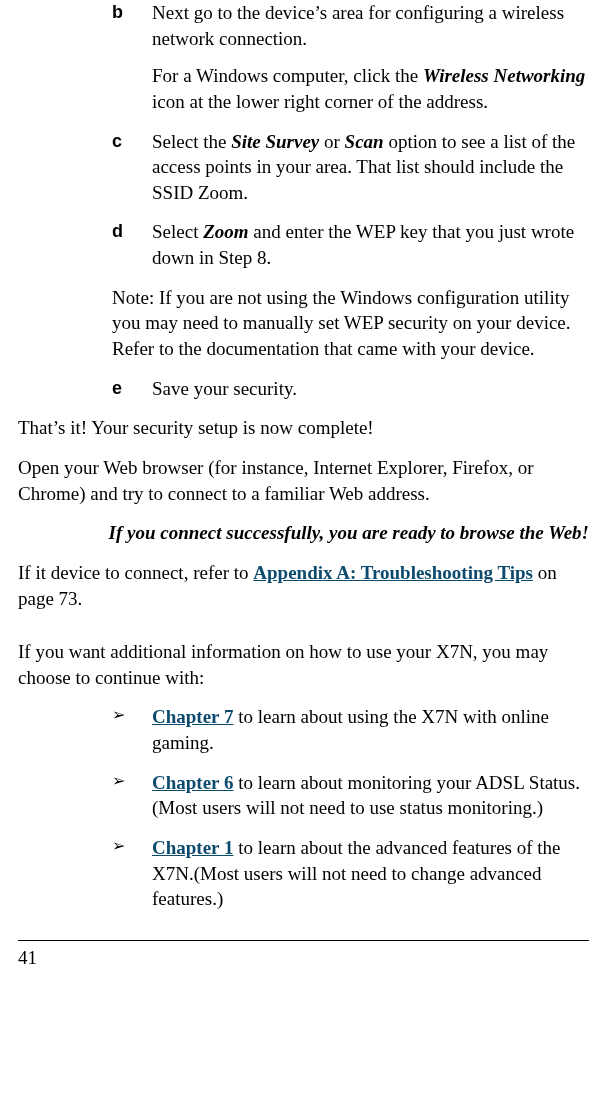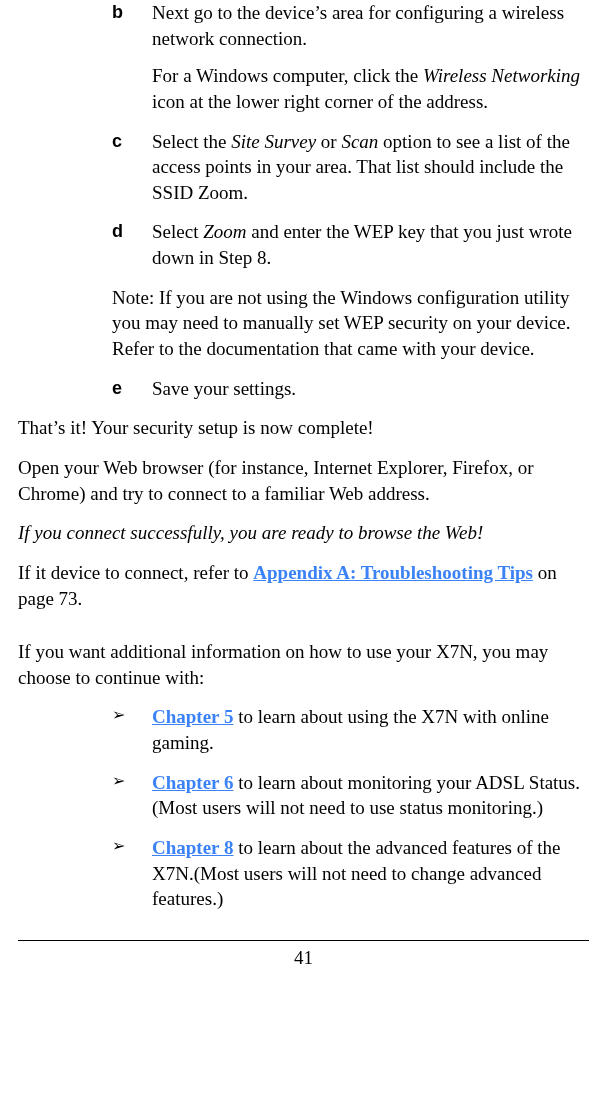--- a/index.html
+++ b/index.html
@@ -29,46 +29,46 @@
   }
   .indent-block {
     margin-left: 94px;
   }
   .note-block {
     margin-left: 94px;
     margin-bottom: 14px;
   }
   p { margin: 0 0 14px 0; }
   .sub-para { margin-top: 12px; margin-bottom: 0; }
-  .bi { font-weight: normal; font-style: italic; }
+  .bi { font-weight: bold; font-style: italic; text-align: right; }
   .link {
     font-weight: bold;
     text-decoration: underline;
-    color: #3b82f6;
+    color: #0c4a6e;
   }
   .bullet {
     display: flex;
     margin-left: 94px;
     margin-bottom: 14px;
   }
   .bullet-mark {
     width: 40px;
     flex-shrink: 0;
     font-size: 16px;
   }
   .bullet-body {
     flex: 1;
   }
   .rule {
     border: none;
     border-top: 1px solid #000;
     margin: 28px 0 4px 0;
   }
   .pagenum {
-    text-align: center;
+    text-align: left;
     font-size: 19px;
     margin: 0;
     padding-bottom: 6px;
   }
 </style>
 </head>
 <body>
 
 <div class="indent-block">
   <div class="ol-item">
@@ -94,45 +94,45 @@
       <span>Select </span><span class="bi">Zoom</span><span> and enter the WEP key that you just wrote down in Step 8.</span>
     </div>
   </div>
 </div>
 
 <div class="note-block">Note:  If you are not using the Windows configuration utility you may need to manually set WEP security on your device.  Refer to the documentation that came with your device.</div>
 
 <div class="indent-block">
   <div class="ol-item">
     <div class="ol-label">e</div>
-    <div class="ol-body">Save your settings.</div>
+    <div class="ol-body">Save your security.</div>
   </div>
 </div>
 
 <p>That’s it! Your security setup is now complete!</p>
 
 <p>Open your Web browser (for instance, Internet Explorer, Firefox, or Chrome) and try to connect to a familiar Web address.</p>
 
 <p class="bi">If you connect successfully, you are ready to browse the Web!</p>
 
 <p>
   <span>If it device to connect, refer to </span><span class="link">Appendix A: Troubleshooting Tips</span><span> on page 73.</span>
 </p>
 
 <p style="margin-top:28px;">If you want additional information on how to use your X7N, you may choose to continue with:</p>
 
 <div id="bullets">
     <div class="bullet">
       <div class="bullet-mark">➢</div>
-      <div class="bullet-body"><span class="link">Chapter 5</span><span> to learn about using the X7N with online gaming.</span></div>
+      <div class="bullet-body"><span class="link">Chapter 7</span><span> to learn about using the X7N with online gaming.</span></div>
     </div>
     <div class="bullet">
       <div class="bullet-mark">➢</div>
       <div class="bullet-body"><span class="link">Chapter 6</span><span> to learn about monitoring your ADSL Status. (Most users will not need to use status monitoring.)</span></div>
     </div>
     <div class="bullet">
       <div class="bullet-mark">➢</div>
-      <div class="bullet-body"><span class="link">Chapter 8</span><span> to learn about the advanced features of the X7N.(Most users will not need to change advanced features.)</span></div>
+      <div class="bullet-body"><span class="link">Chapter 1</span><span> to learn about the advanced features of the X7N.(Most users will not need to change advanced features.)</span></div>
     </div>
   </div>
 
 <hr class="rule">
 <div class="pagenum">41</div>
 
 </body></html>

